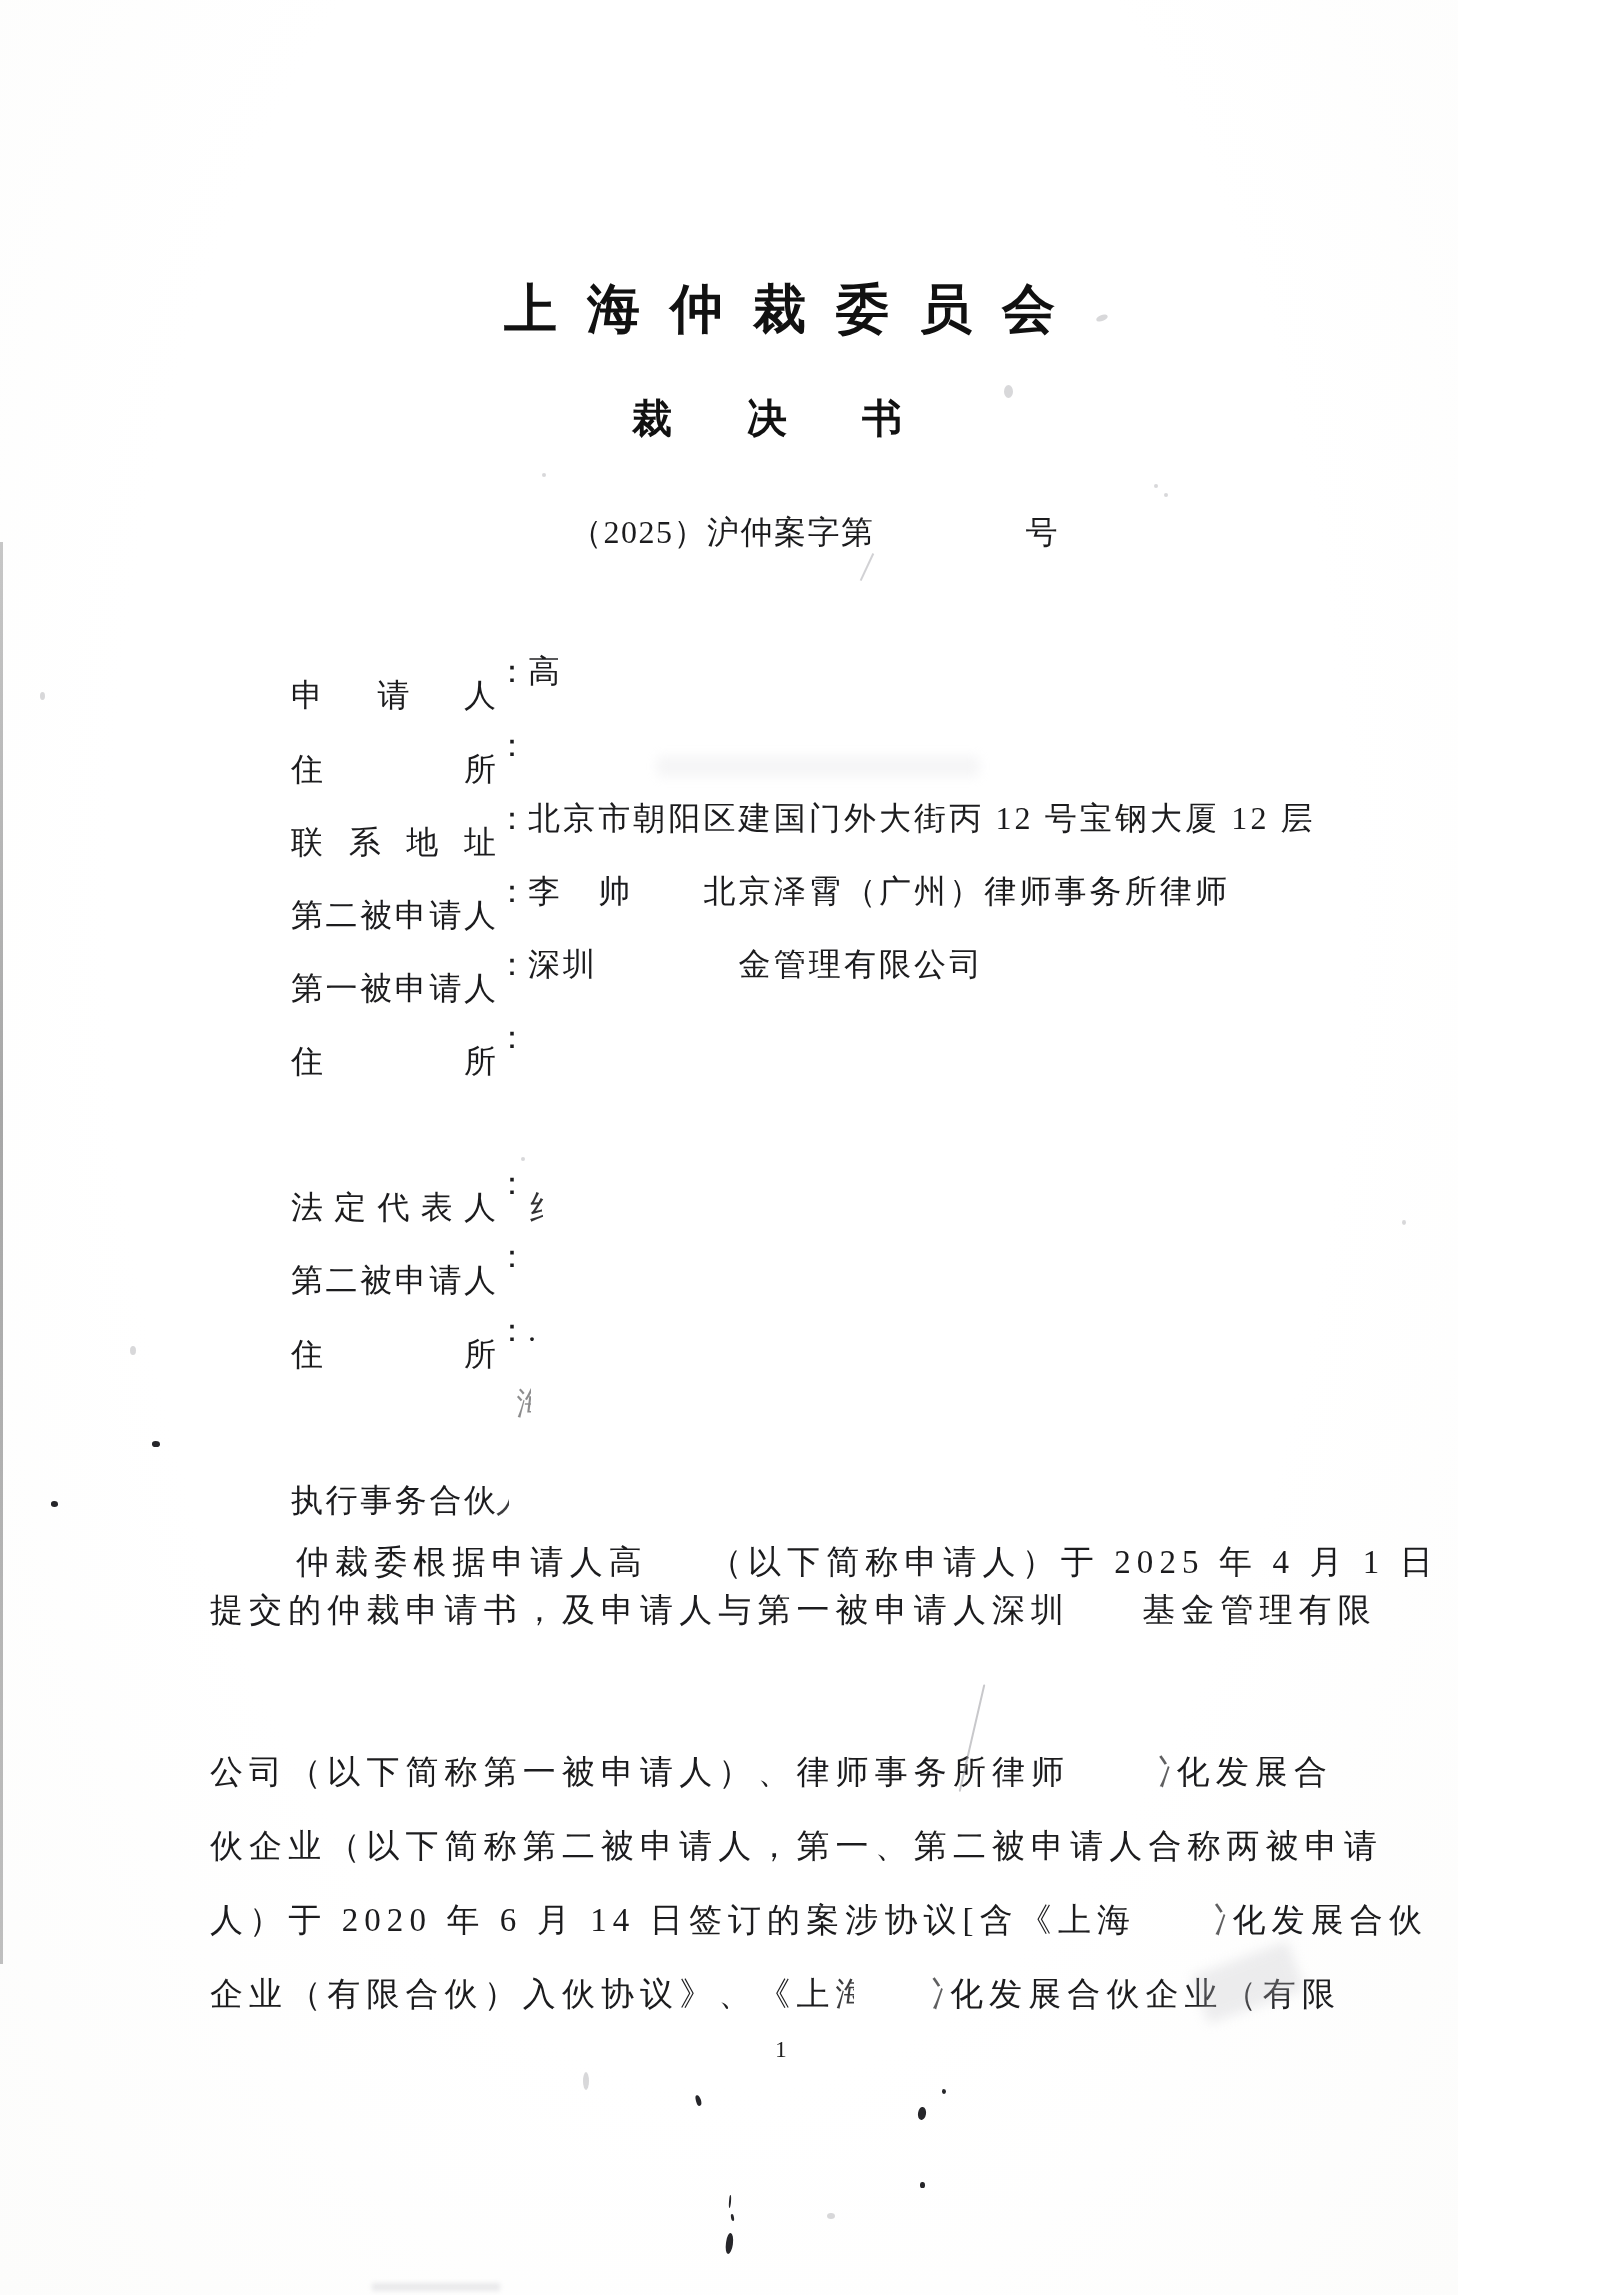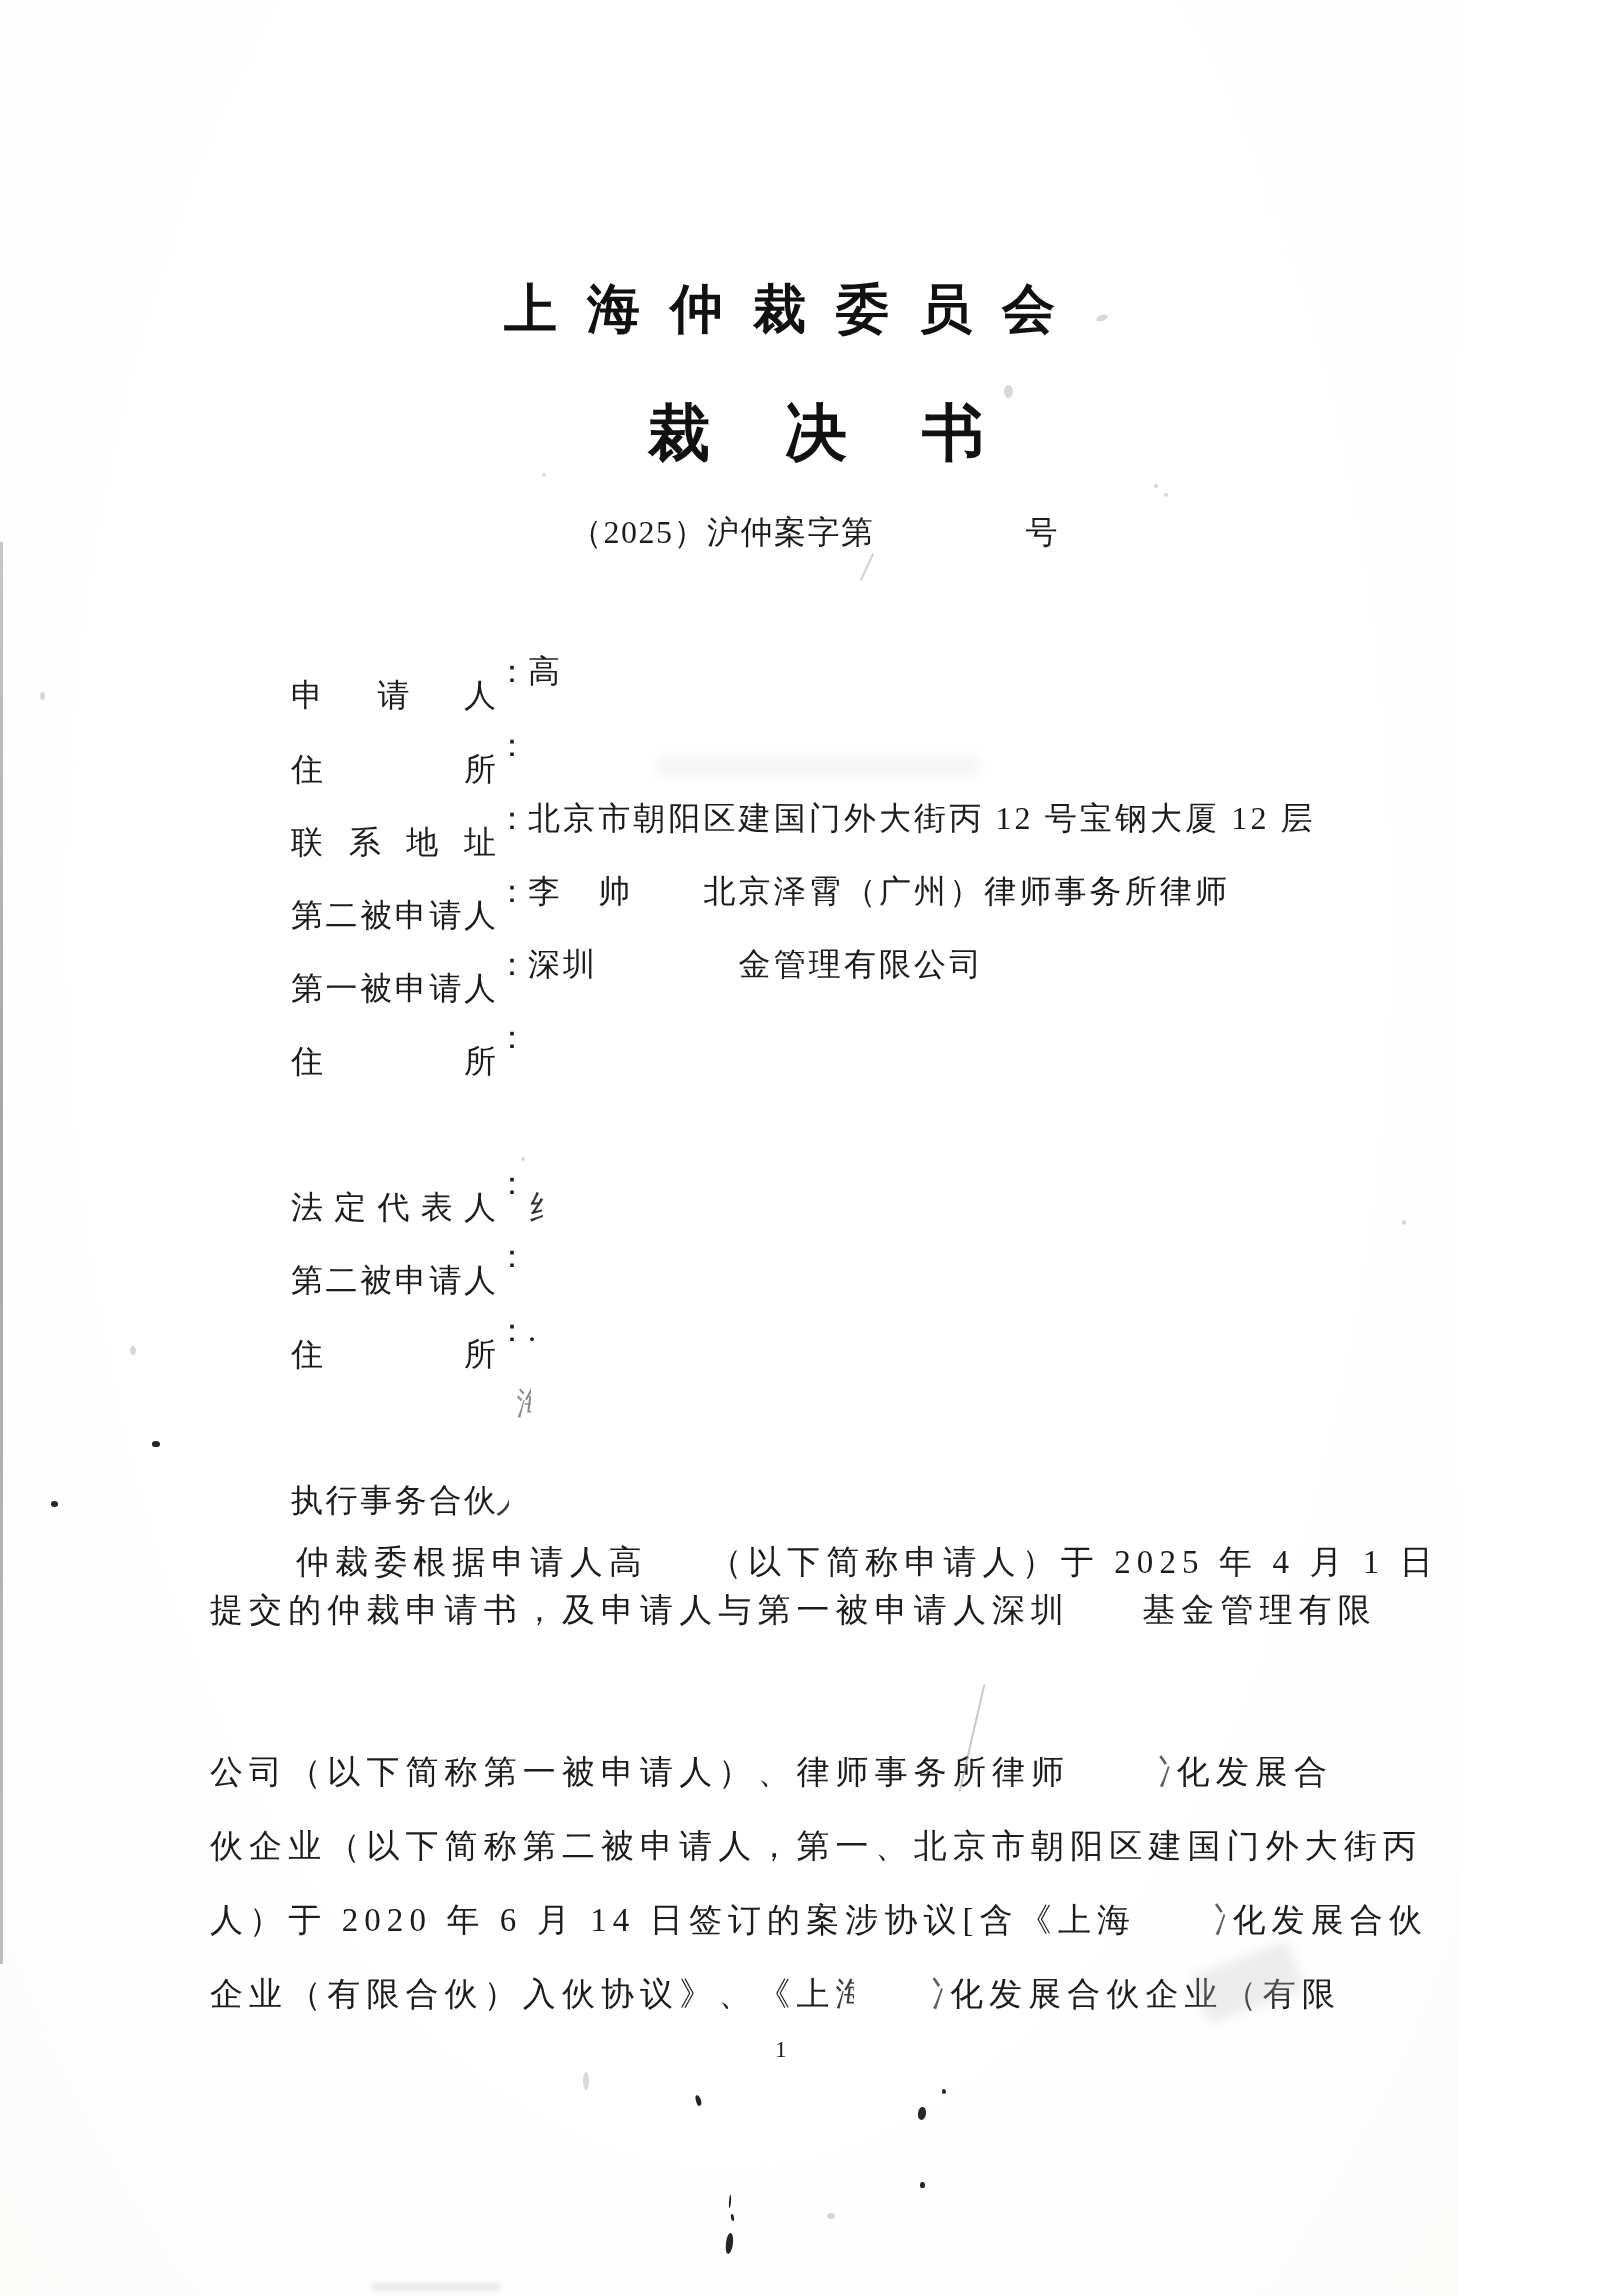--- a/index.html
+++ b/index.html
@@ -13,22 +13,22 @@
   }
   .org-title{
     position:absolute;left:504px;top:274px;
     font-family:"Liberation Sans","DejaVu Sans",sans-serif;
     font-weight:bold;font-size:53px;letter-spacing:30px;
     white-space:nowrap;color:#111;
   }
   .doc-title{
     position:absolute;left:632px;top:391px;
     font-family:Liberation Sans, sans-serif;
-    font-weight:bold;font-size:62px;letter-spacing:75px;
-    white-space:nowrap;color:#111;margin-left:16px;
+    font-weight:bold;font-size:40px;letter-spacing:75px;
+    white-space:nowrap;color:#111;
   }
   .case-line{
     position:absolute;left:570px;top:511px;
     font-size:32px;letter-spacing:1.5px;white-space:nowrap;
   }
   .case-suffix{margin-left:151px;}
   .party-row{
     position:absolute;left:291px;
     font-size:32px;white-space:nowrap;
   }
@@ -106,21 +106,21 @@
       <div class="party-row" style="top: 1235px;"><span class="party-label">第二被申请人</span><span>：</span></div>
       <div class="party-row" style="top: 1309px;"><span class="party-label">住所</span><span>：</span><span class="party-value">.</span></div>
       <div class="party-row" style="top: 1382px;"><span class="party-label"></span><span class="party-spacer" style="width: 20.5px;"></span><span class="clipchar" style="width: 14.3px; opacity: 0.5;"><span>海</span></span></div>
       <div class="party-row" style="top: 1455px;"><span class="party-label">执行事务合伙</span><span class="clipchar" style="width: 12.8px; opacity: 0.85;"><span>人</span></span></div>
     </div>
 
   <div id="paragraph">
       <div class="para-line para-indent" style="top: 1540px;"><span>仲裁委根据申请人高</span><span class="gap" style="width: 61px;"></span><span>（以下简称申请人）于 2025 年 4 月 1 日</span></div>
       <div class="para-line" style="top: 1588px;"><span>提交的仲裁申请书，及申请人与第一被申请人深圳</span><span class="gap" style="width: 72px;"></span><span>基金管理有限</span></div>
       <div class="para-line" style="top: 1750px;"><span>公司（以下简称第一被申请人）、律师事务所律师</span><span class="gap" style="width: 87px;"></span><span class="clipchar" style="width: 19.4px; opacity: 0.7;"><span>冫</span></span><span>化发展合</span></div>
-      <div class="para-line" style="top: 1824px;"><span>伙企业（以下简称第二被申请人，第一、北京市朝阳区建国门外大街丙</span></div>
+      <div class="para-line" style="top: 1824px;"><span>伙企业（以下简称第二被申请人，第一、第二被申请人合称两被申请</span></div>
       <div class="para-line" style="top: 1898px;"><span>人）于 2020 年 6 月 14 日签订的案涉协议[含《上海</span><span class="gap" style="width: 77px;"></span><span class="clipchar" style="width: 19.4px; opacity: 0.7;"><span>冫</span></span><span>化发展合伙</span></div>
       <div class="para-line" style="top: 1972px;"><span>企业（有限合伙）入伙协议》、《上</span><span class="clipchar" style="width: 18px; opacity: 0.85;"><span>海</span></span><span class="gap" style="width: 77px;"></span><span class="clipchar" style="width: 19.4px; opacity: 0.7;"><span>冫</span></span><span>化发展合伙企业（有限</span></div>
     </div>
 
   <div class="page-number">1</div>
 
   <div class="edge-line"></div>
   <div class="red-pen"></div>
   <div class="pen-line"></div>
   <div class="pen-line-small"></div>

